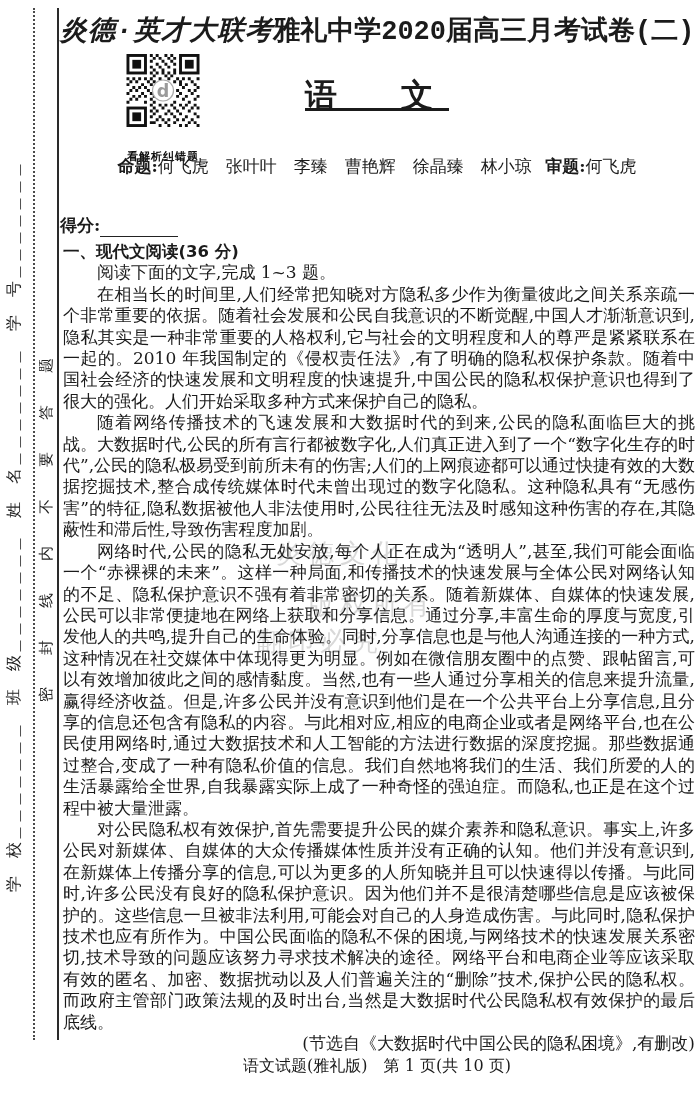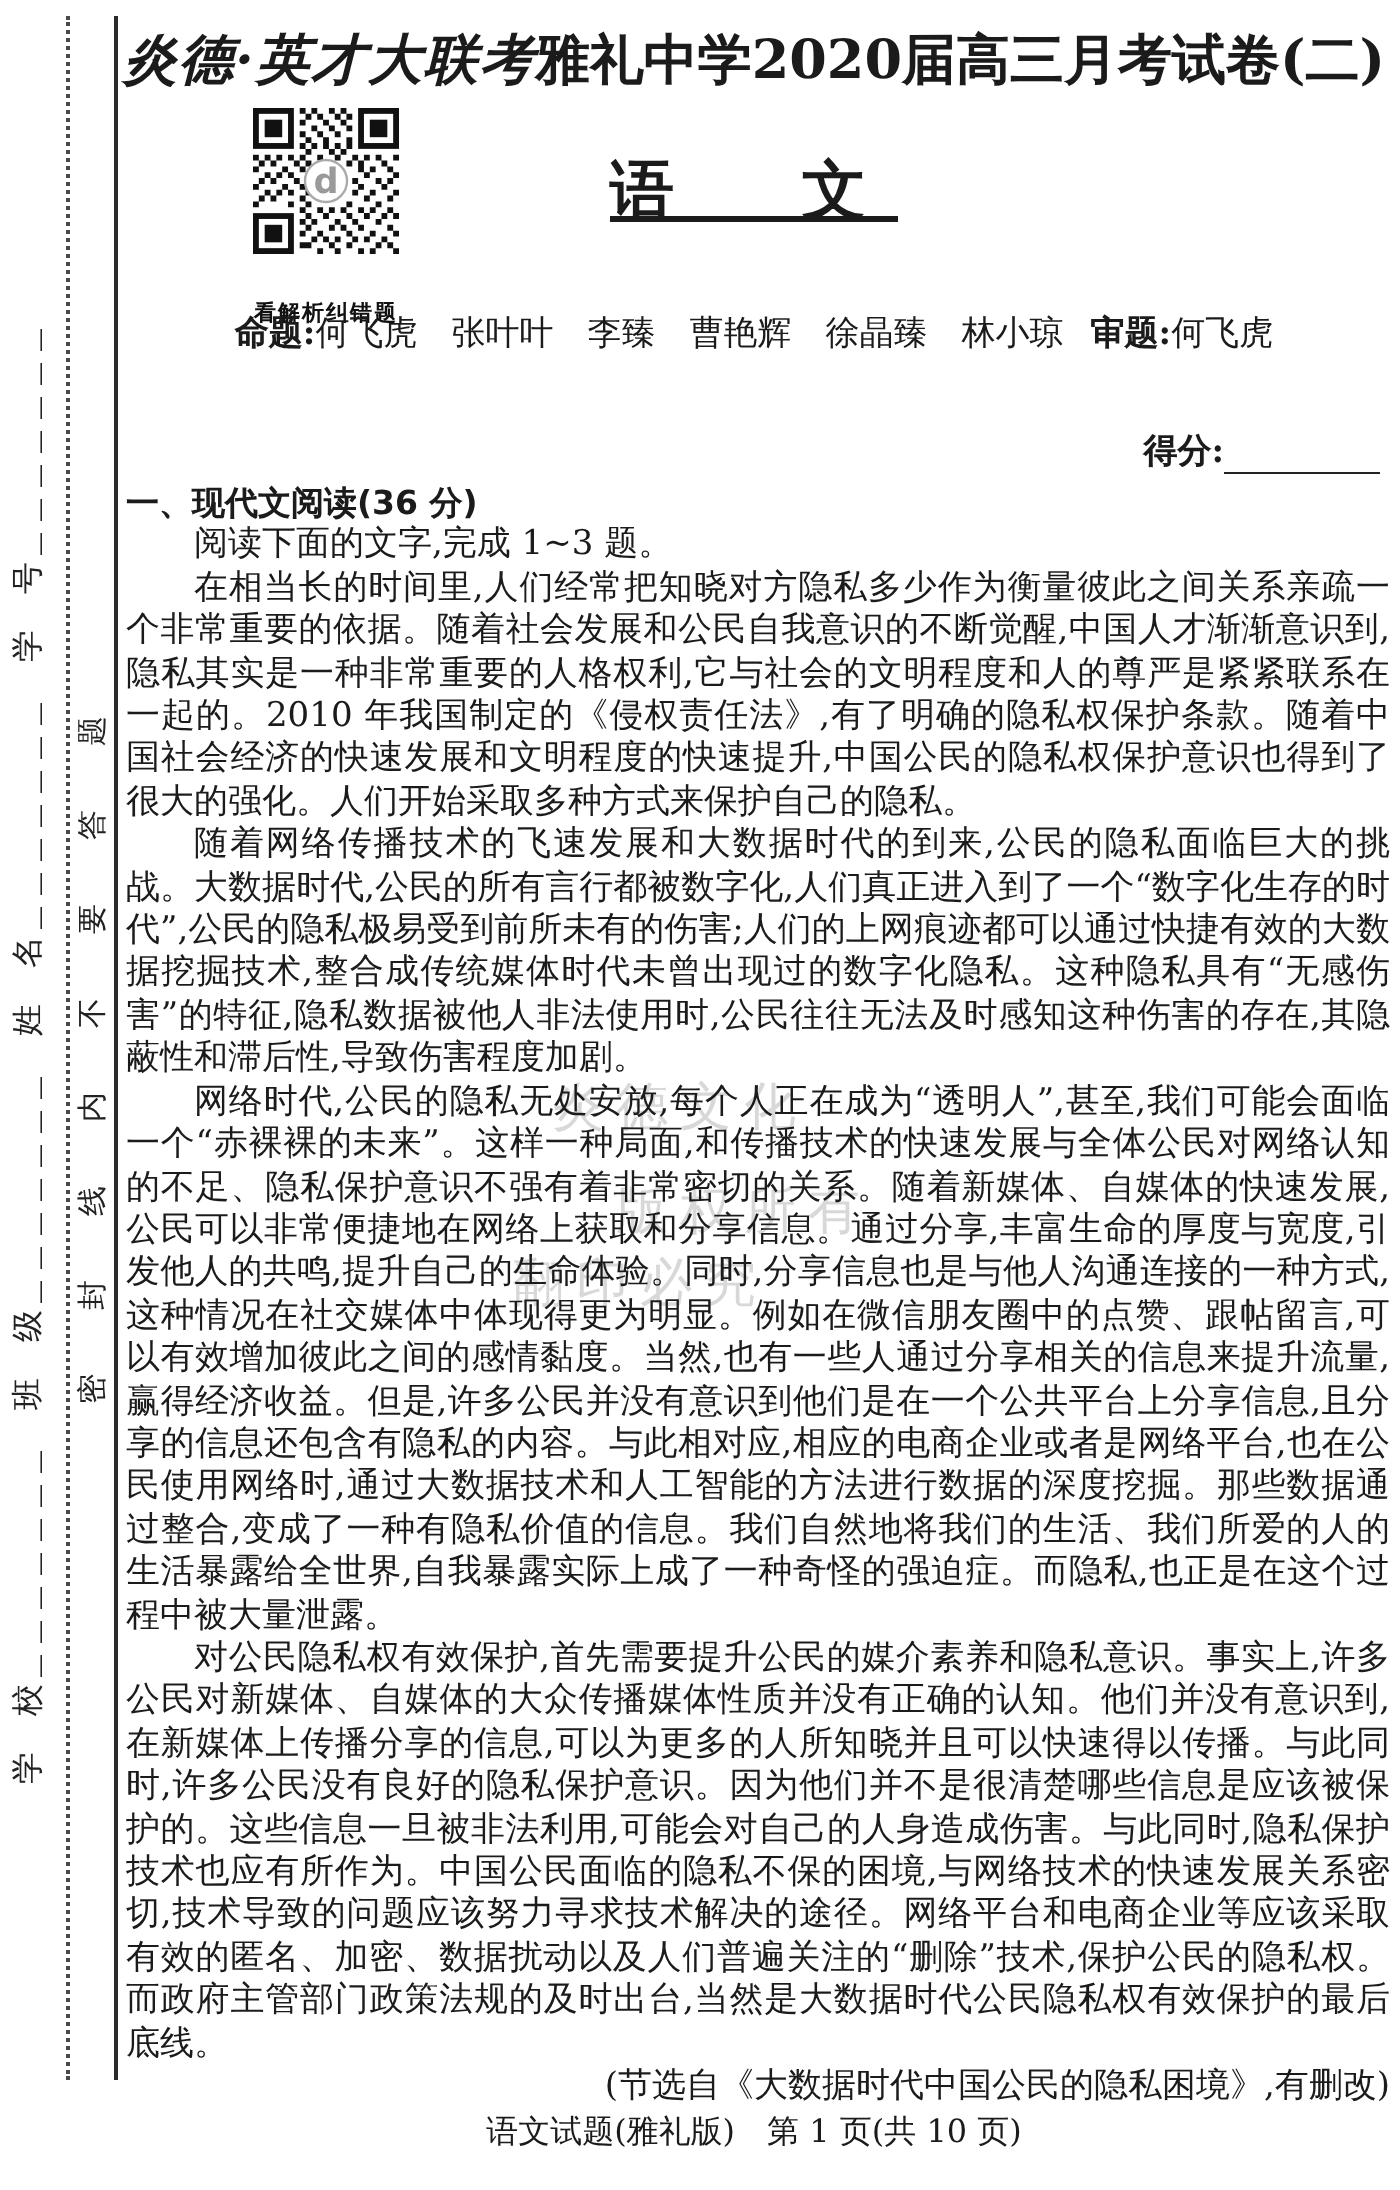--- a/index.html
+++ b/index.html
@@ -22,31 +22,31 @@
     font-size:15px; letter-spacing:32px; white-space:nowrap; color:#222; font-weight:500;
   }
   
   .wm { position:absolute; color:#cccccc; opacity:.75; font-size:26px; letter-spacing:6px; white-space:nowrap; z-index:0; }
   .wm1 { left:276px; top:536px; }
   .wm2 { left:296px; top:588px;margin-left:12px; }
   .wm3 { left:256px; top:624px; }
   
   .exam-header {
     position:absolute; top:12px; left:60px; width:634px; text-align:center;
-    font-size:27px; font-weight:bold; white-space:nowrap; z-index:1;
+    font-size:27px; font-weight:bold; white-space:nowrap; z-index:1;font-family:Liberation Mono, monospace;
   }
   .exam-header .brand { font-style:italic; letter-spacing:1px; }
   .qr-block { position:absolute; left:120px; top:54px; width:86px; text-align:center; z-index:1; }
   .qr-caption { font-size:11px; font-weight:bold; margin-top:18px; letter-spacing:1px; font-family:"DejaVu Sans", sans-serif; color:#111; }
   .subject-title { position:absolute; top:74px; left:60px; width:634px; text-align:center; font-size:32px; font-weight:bold; letter-spacing:16px; z-index:1;text-decoration:underline; }
   .setters-line { position:absolute; top:155px; left:60px; width:634px; text-align:center; font-size:17px; white-space:nowrap; z-index:1; }
   .setters-line .lbl { font-weight:bold; }
   .setters-line .lbl-review { margin-left:.8em; }
   .instructions { position:absolute; top:188px; left:60px; width:634px; text-align:center; font-size:18.5px; letter-spacing:.5px; z-index:1; }
-  .score-line { position:absolute; top:214px; left:60px; width:630px; text-align:right; font-size:17px; font-weight:bold; z-index:1; }
+  .score-line { position:absolute; top:214px; left:60px; width:630px; font-size:17px; font-weight:bold; z-index:1; }
   .score-blank { display:inline-block; width:78px; height:16px; border-bottom:1.5px solid #222; vertical-align:bottom; }
   
   .main-text {
     position:absolute; top:241px; left:63px; width:632px; z-index:1;
     font-size:17px; line-height:21.4px; text-align:justify;
   }
   .sec-heading { font-weight:bold; font-family:"DejaVu Sans", sans-serif; font-size:16.5px; }
   .sub-heading { text-indent:2em; }
   .prompt { text-indent:2em; }
   .body-para { margin:0; text-indent:2em; }

